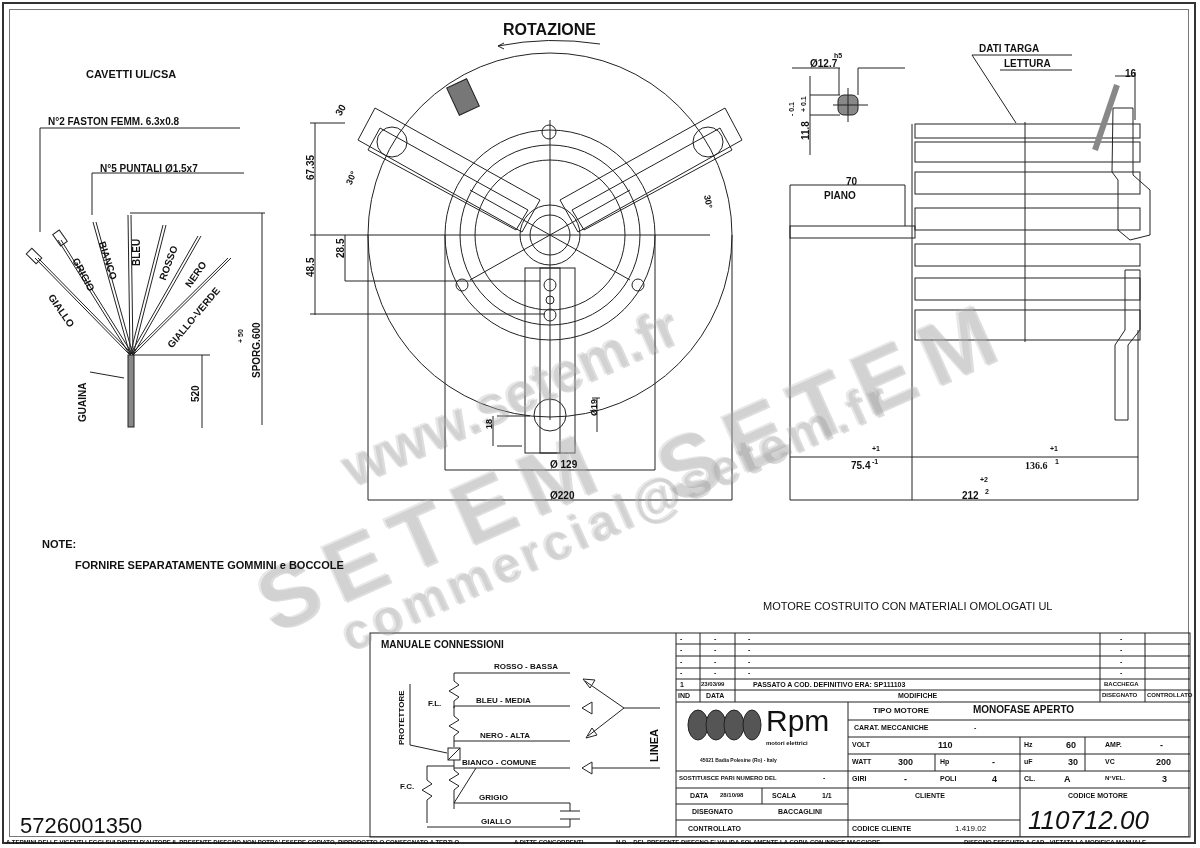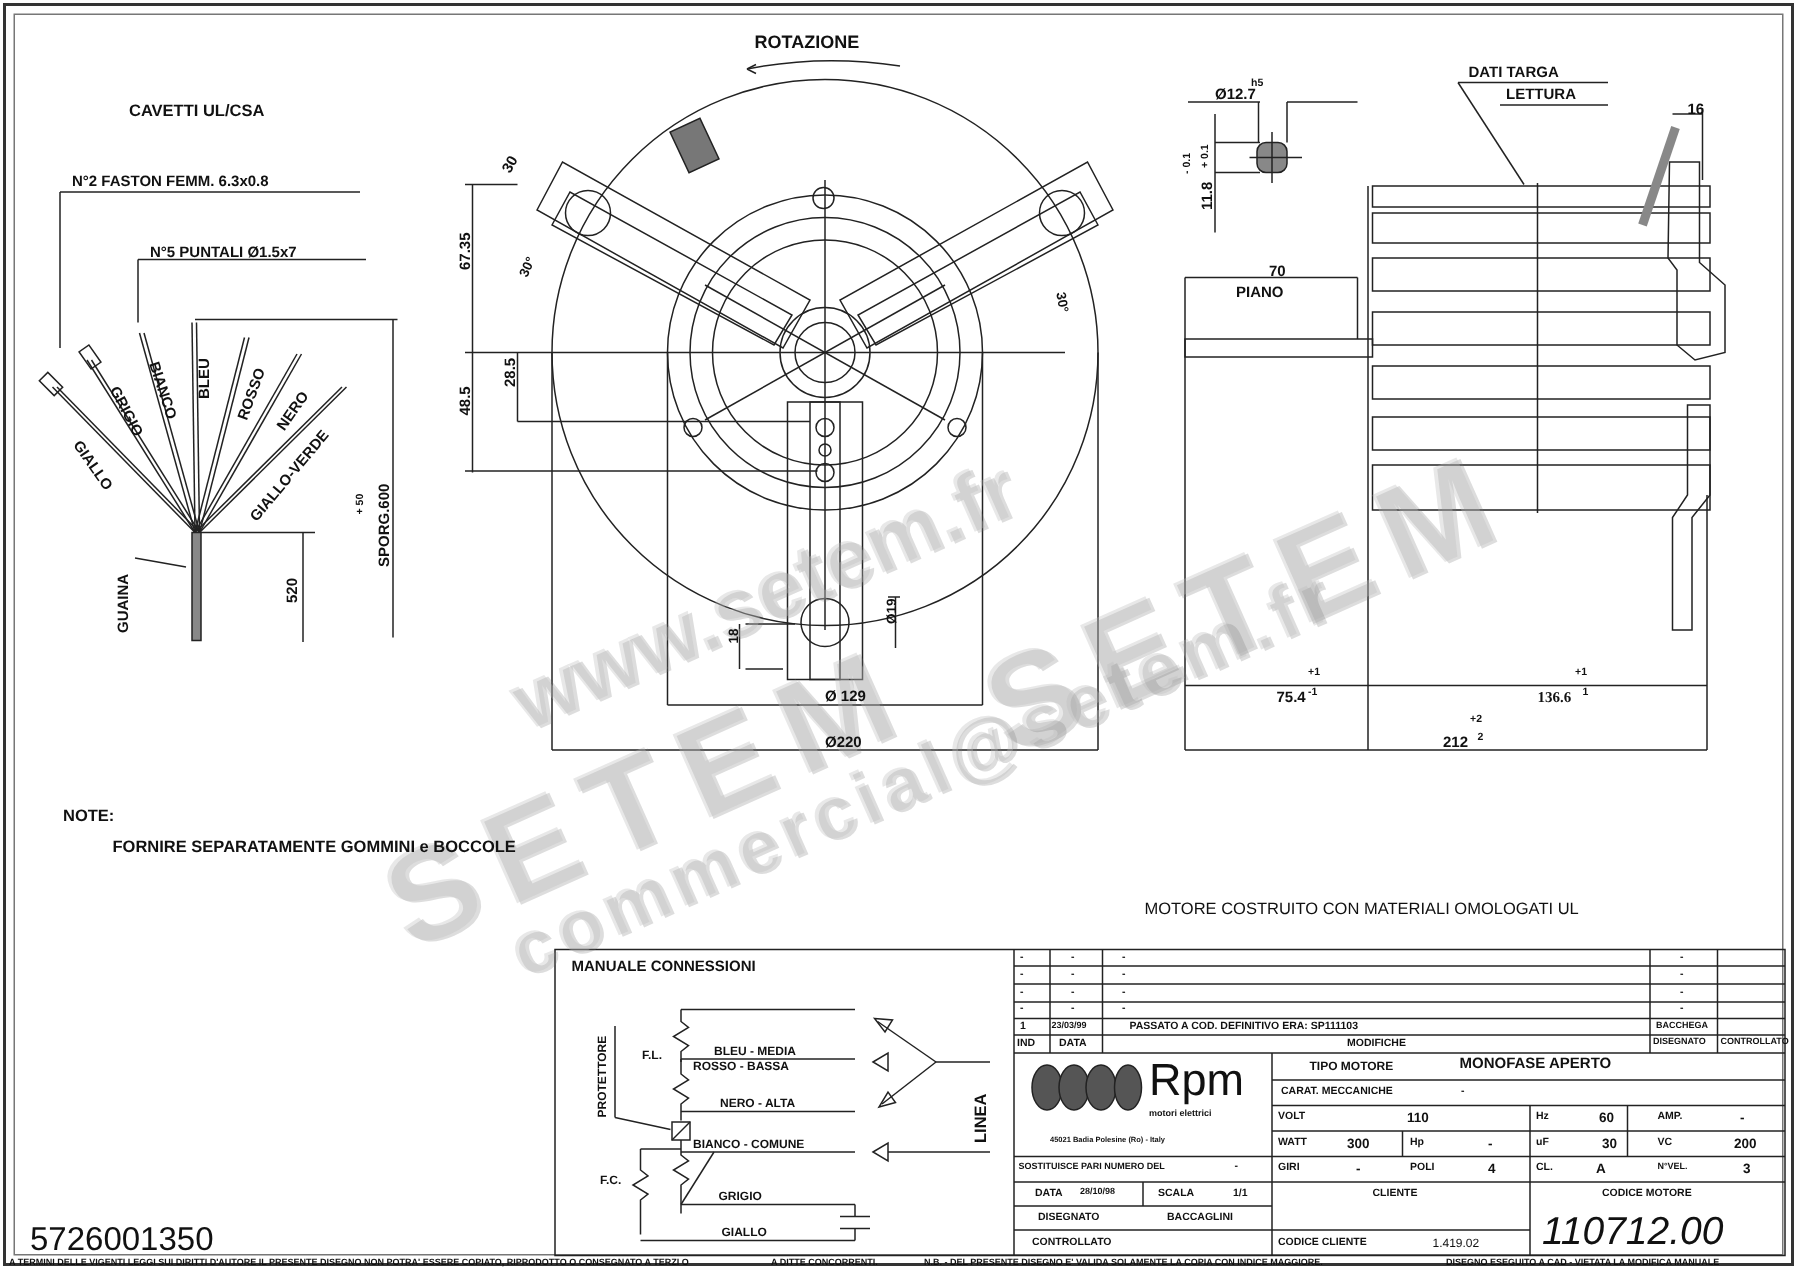--- a/index.html
+++ b/index.html
@@ -1,21 +1,21 @@
 <!DOCTYPE html>
 <html><head>
 <meta charset="utf-8">
 <style>
   html, body { margin:0; padding:0; background:#ffffff; }
   body { width:1200px; height:848px; position:relative; overflow:hidden; font-family:"Liberation Sans", sans-serif; color:#111; }
   .sheet { position:absolute; left:0; top:0; width:1200px; height:848px; }
   .frame-outer { position:absolute; left:2px; top:2px; width:1194px; height:842px; border:2px solid #333; box-sizing:border-box; }
   .frame-inner { position:absolute; left:9px; top:9px; width:1180px; height:828px; border:1px solid #777; box-sizing:border-box; }
   .txt { position:absolute; white-space:nowrap; font-weight:bold; }
-  .b12 { font-size:12px; }
+  .b12 { font-size:16px; }
   .b11 { font-size:11px; }
   .b10 { font-size:10px; }
   .b9 { font-size:9px; }
   .b8 { font-size:8px; }
   .b7 { font-size:7px; }
   .rot90 { transform-origin:left top; transform:rotate(-90deg); }
   svg.draw { position:absolute; left:0; top:0; }
   .cell { position:absolute; box-sizing:border-box; font-weight:bold; white-space:nowrap; display:flex; align-items:center; }
   .codebig { font-weight:normal; font-size:26px; }
   .drawingno { font-weight:normal; font-size:22px; }
@@ -278,21 +278,21 @@
   <div class="txt b11" style="left:30px;top:538px;margin-left:12px;">NOTE:</div>
   <div class="txt b11" style="left:75px;top:559px;">FORNIRE SEPARATAMENTE GOMMINI e BOCCOLE</div>
   <div class="txt b11" style="left:763px;top:600px;font-weight:normal;">MOTORE COSTRUITO CON MATERIALI OMOLOGATI UL</div>
   <div class="txt drawingno" style="left:20px;top:813px;">5726001350</div>
 
   <div class="txt b10" style="left:381px;top:639px;">MANUALE CONNESSIONI</div>
   <div class="txt b8 rot90" style="left:397px;top:745px;">PROTETTORE</div>
   <div class="txt b8" style="left:428px;top:699px;">F.L.</div>
   <div class="txt b8" style="left:400px;top:782px;">F.C.</div>
   <div class="txt b11 rot90" style="left:648px;top:762px;">LINEA</div>
-  <div class="txt b8" style="left:462px;top:662px;margin-top:44px;">ROSSO - BASSA</div>
+  <div class="txt b8" style="left:494px;top:662px;">ROSSO - BASSA</div>
   <div class="txt b8" style="left:476px;top:696px;">BLEU - MEDIA</div>
   <div class="txt b8" style="left:480px;top:731px;">NERO - ALTA</div>
   <div class="txt b8" style="left:462px;top:758px;">BIANCO - COMUNE</div>
   <div class="txt b8" style="left:479px;top:793px;">GRIGIO</div>
   <div class="txt b8" style="left:481px;top:817px;">GIALLO</div>
 
   <div>
     <div>
       <div class="cell b7" style="left:680px;top:635px;">-</div>
       <div class="cell b7" style="left:714px;top:635px;">-</div>

